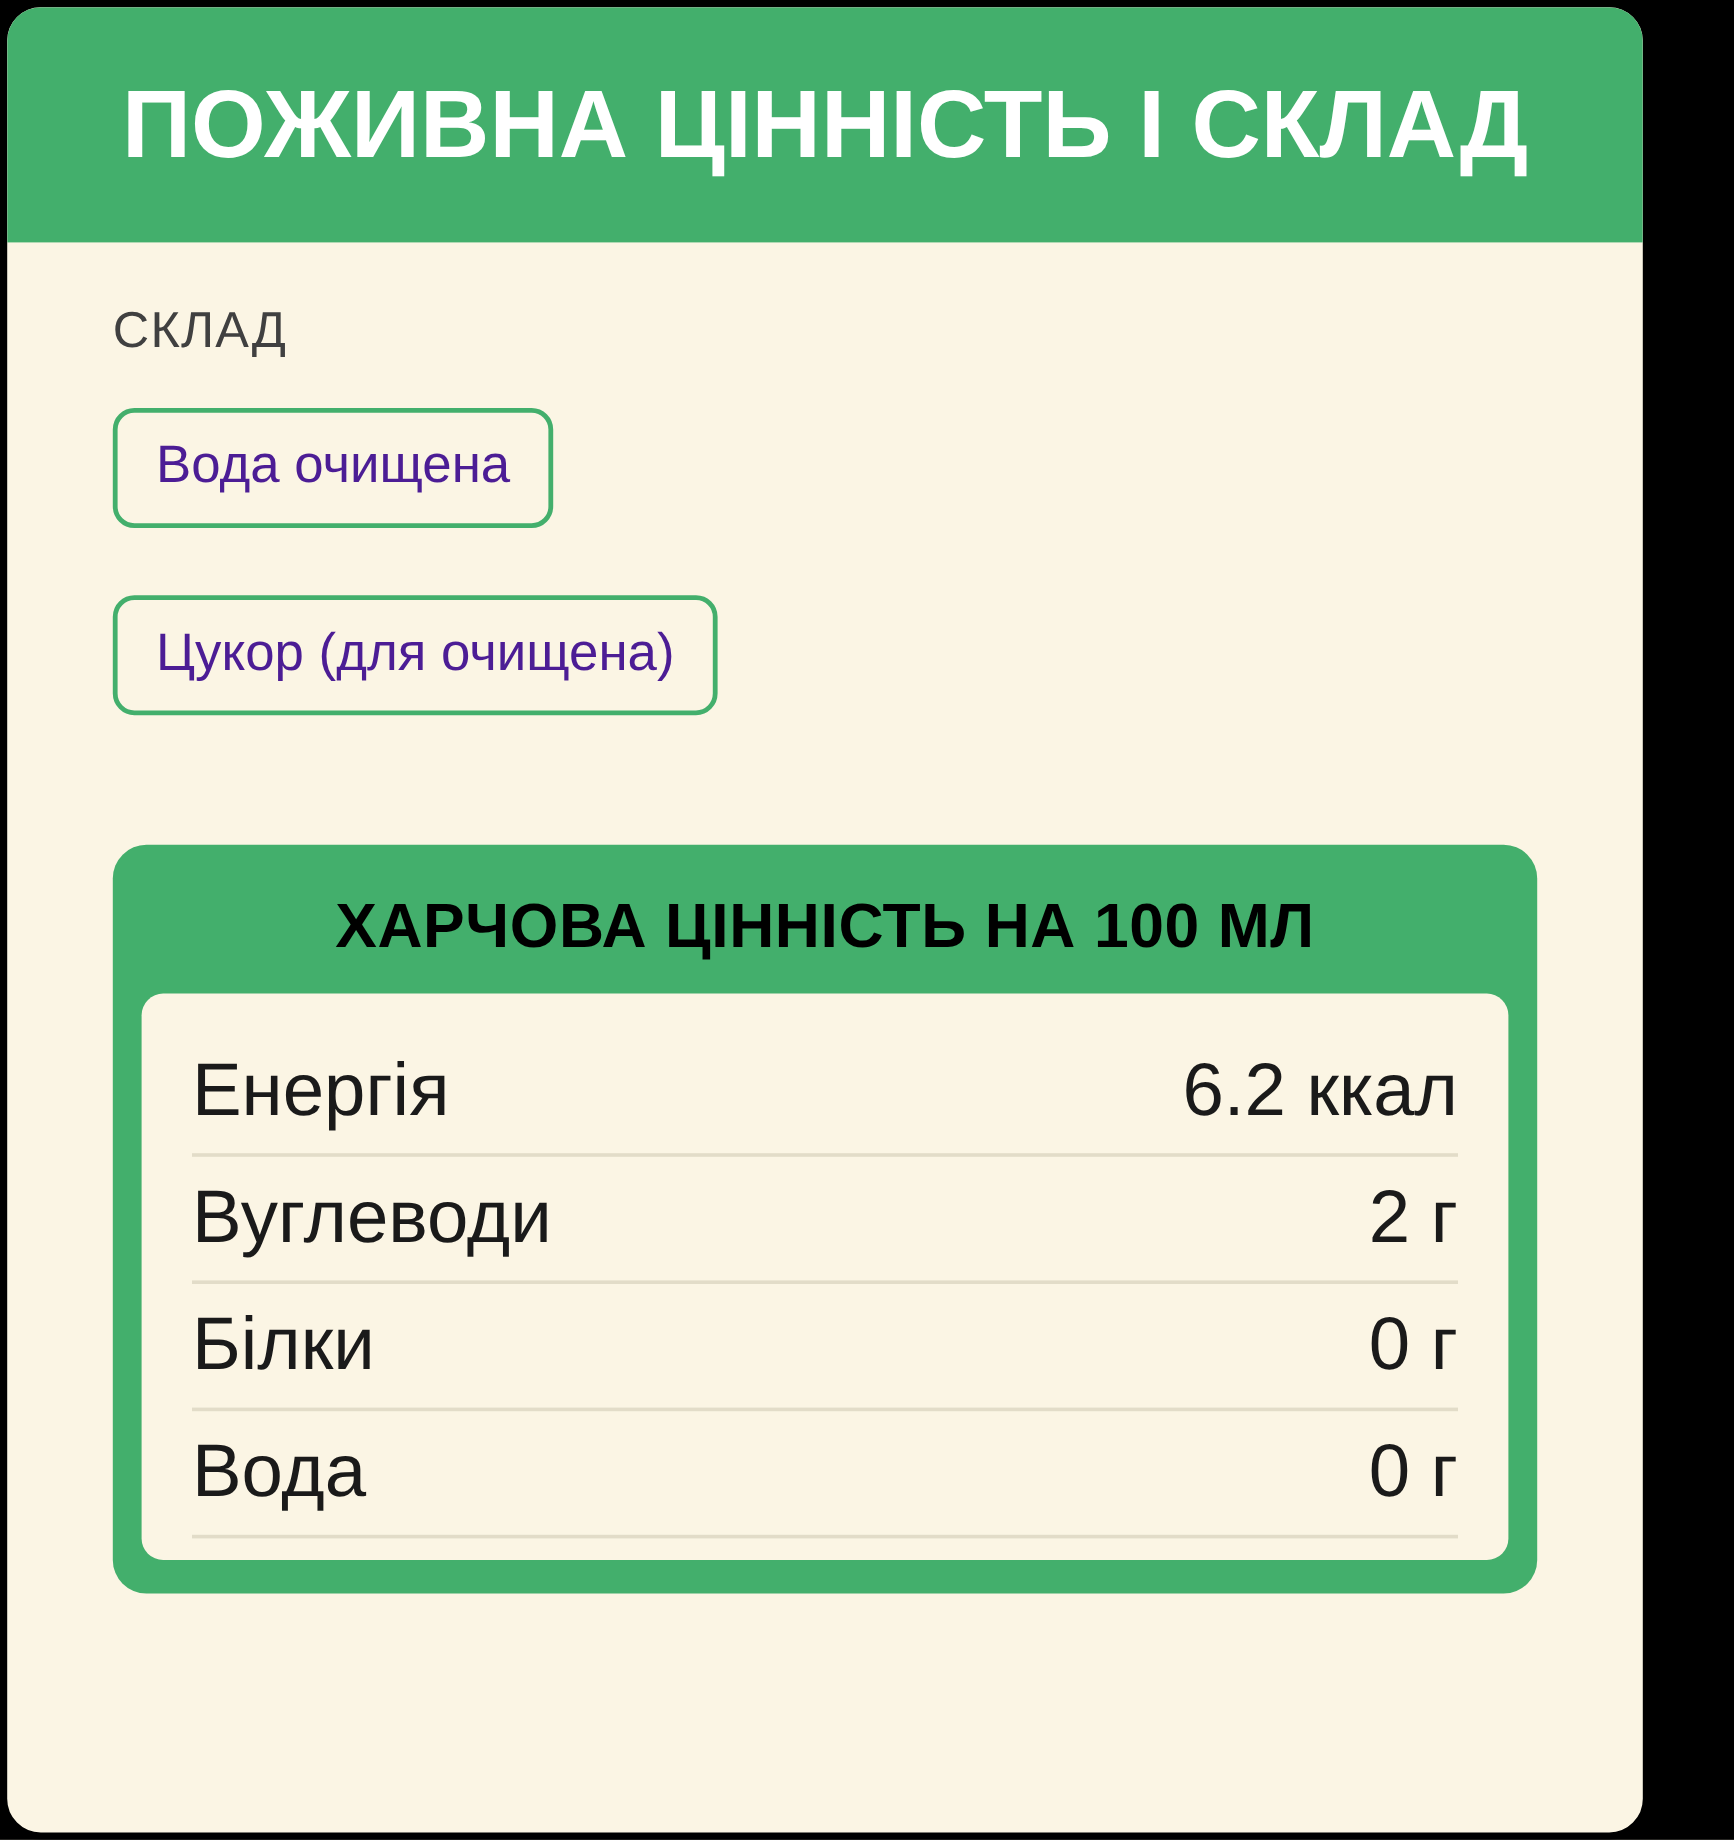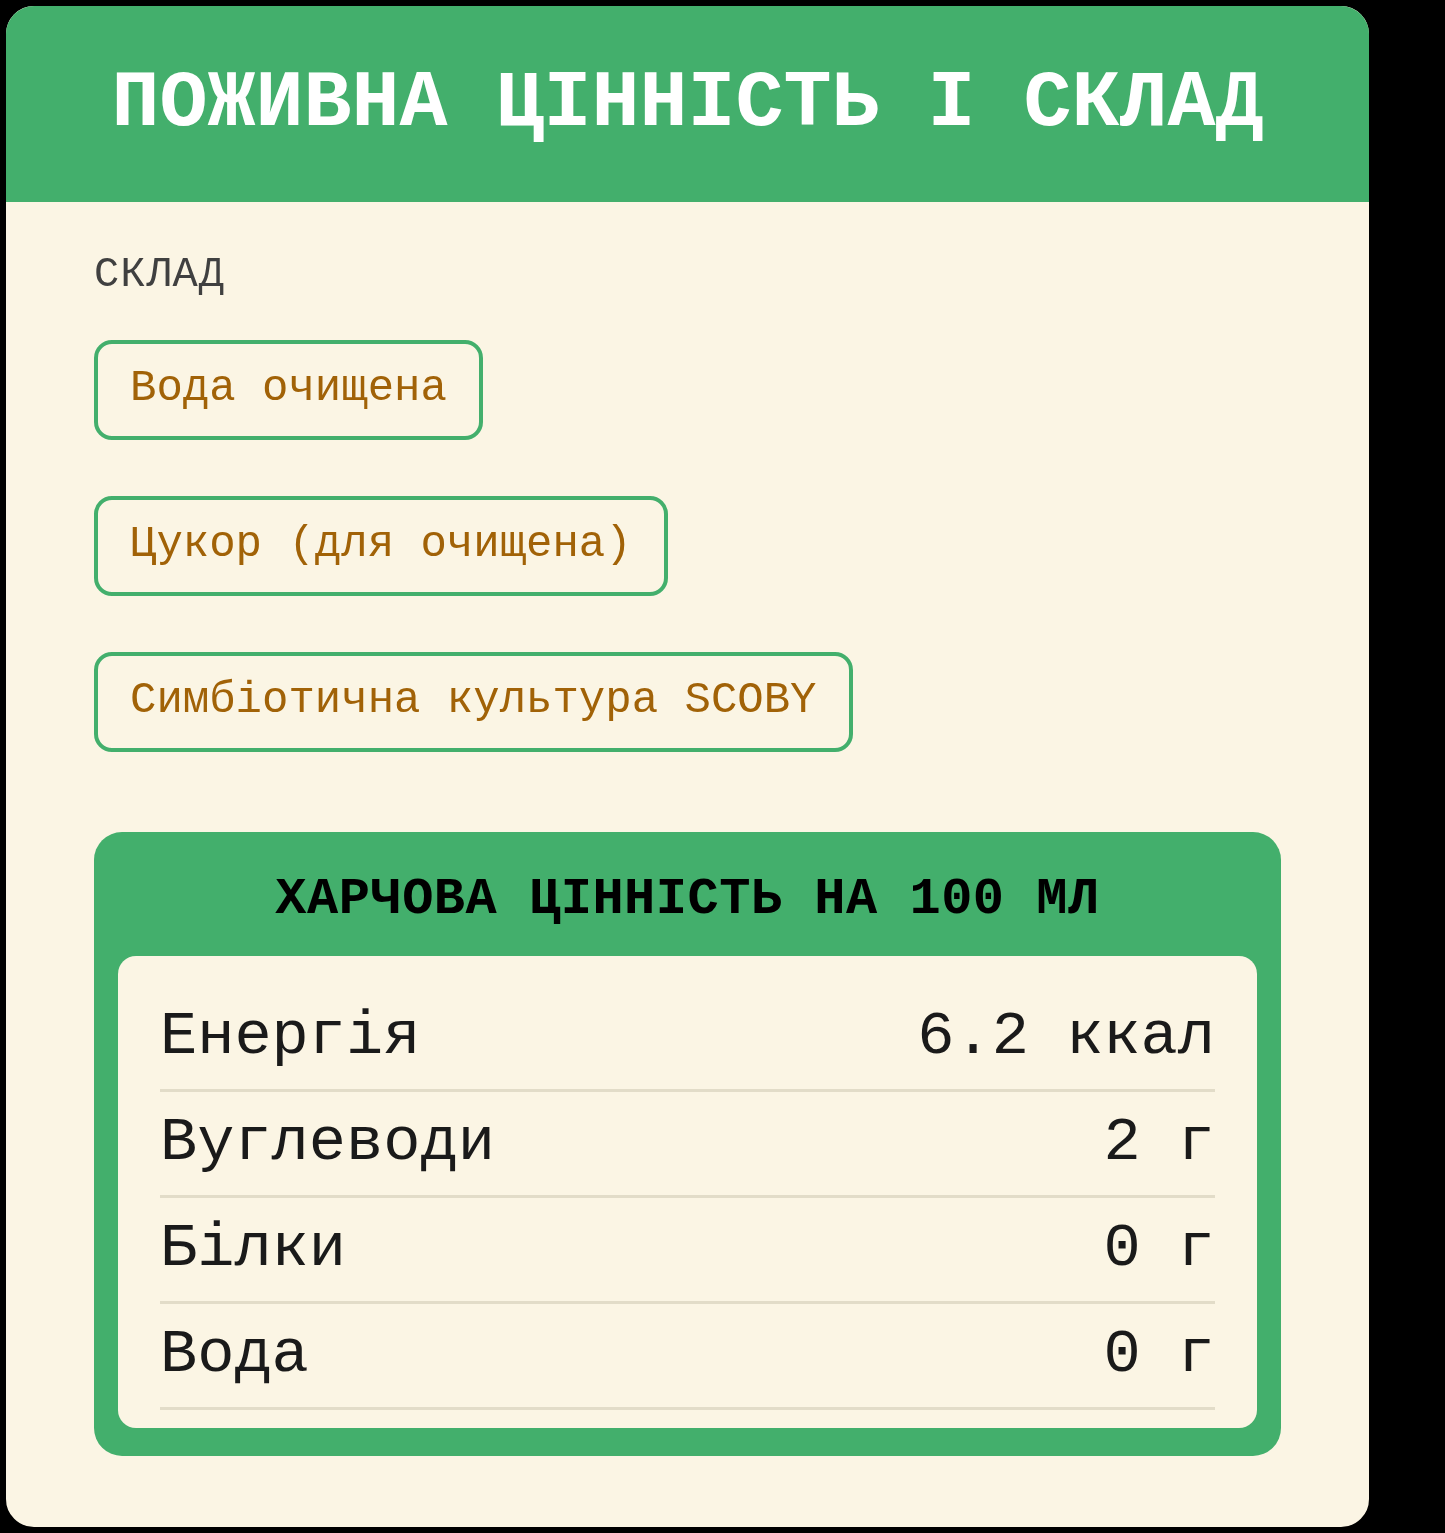--- a/index.html
+++ b/index.html
@@ -12,21 +12,20 @@
   }
   .card {
     width: 1375px;
     height: 1533px;
     box-sizing: border-box;
     background: #FBF5E4;
     border: 6px solid #000000;
     border-radius: 34px;
     overflow: hidden;
     position: relative;
-    font-family: Liberation Mono, monospace;
   }
   .header {
     background: #43AF6C;
     height: 196px;
     display: flex;
     align-items: center;
     justify-content: center;
     box-sizing: border-box;
     padding: 0 30px;
   }
@@ -54,21 +53,21 @@
     display: flex;
     flex-wrap: wrap;
     gap: 28px 30px;
     max-width: 1165px;
   }
   .chip {
     border: 4px solid #43AF6C;
     border-radius: 18px;
     padding: 22px 32px 26px 32px;
     font-size: 44px;
-    color: #a16207;
+    color: #4c1d95;
     line-height: 1;
     background: transparent;
     box-sizing: border-box;
     white-space: nowrap;
   }
   .chip-row-break {
     flex-basis: 100%;
     height: 0;
   }
   .nutrition {
@@ -116,21 +115,20 @@
 
   <div class="body">
 
     <h2 class="section-title">СКЛАД</h2>
 
     <div class="chips">
       <div class="chip">Вода очищена</div>
       <div class="chip-row-break"></div>
       <div class="chip">Цукор (для очищена)</div>
       <div class="chip-row-break"></div>
-      <div class="chip">Симбіотична культура SCOBY</div>
     </div>
 
     <div class="nutrition">
       <div class="nutrition-title">ХАРЧОВА ЦІННІСТЬ НА 100 МЛ</div>
       <div class="nutrition-inner">
         <div class="nrow">
           <span class="nlabel">Енергія</span>
           <span class="nvalue">6.2 ккал</span>
         </div>
         <div class="nrow">

